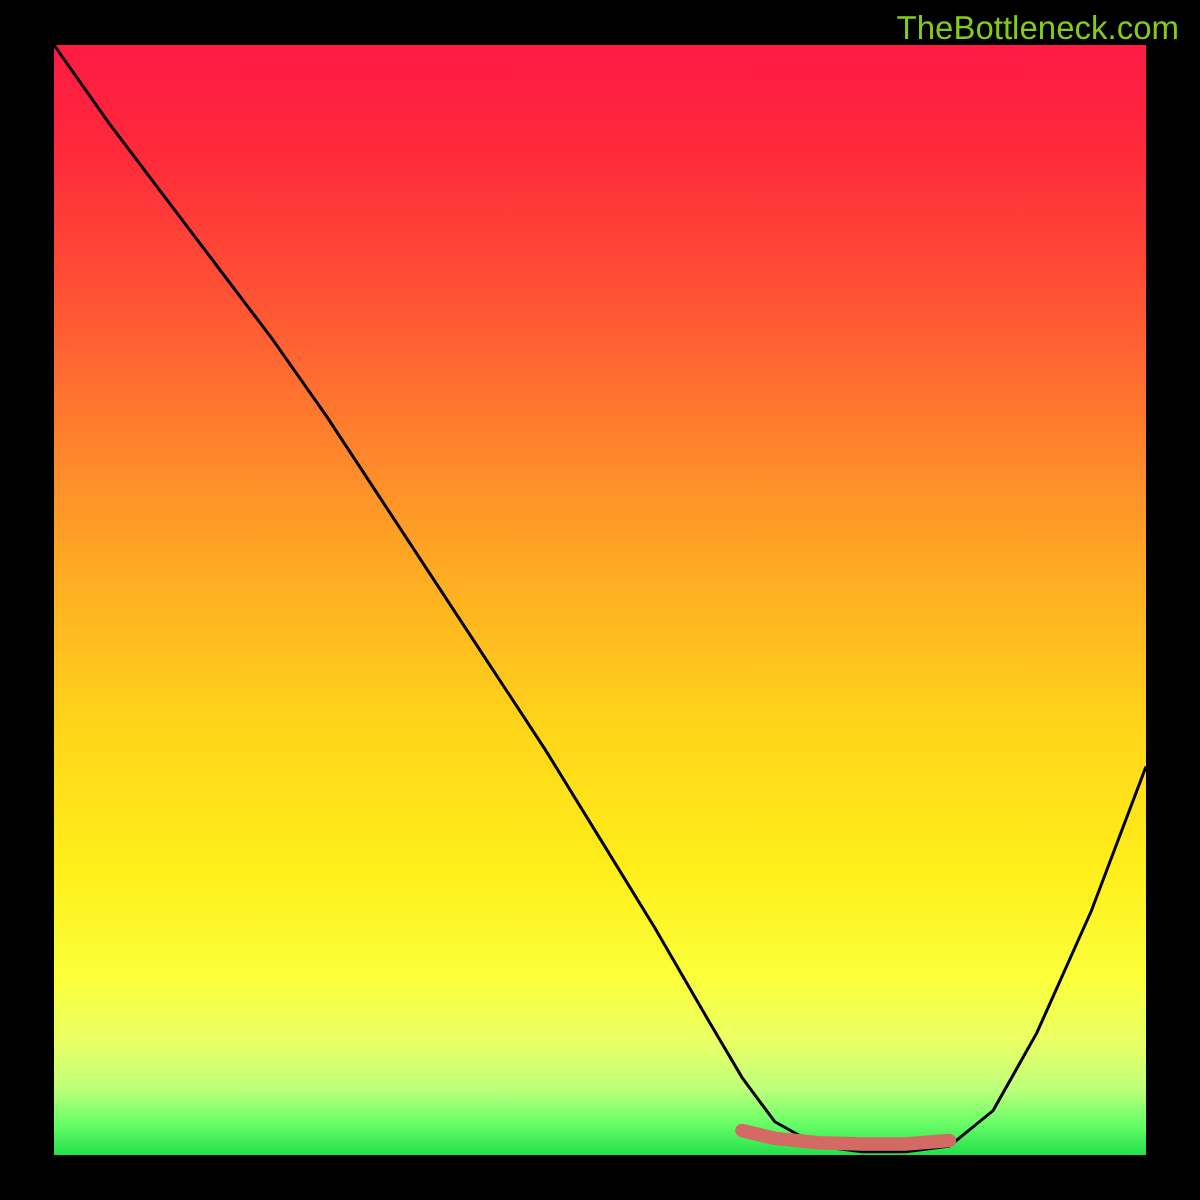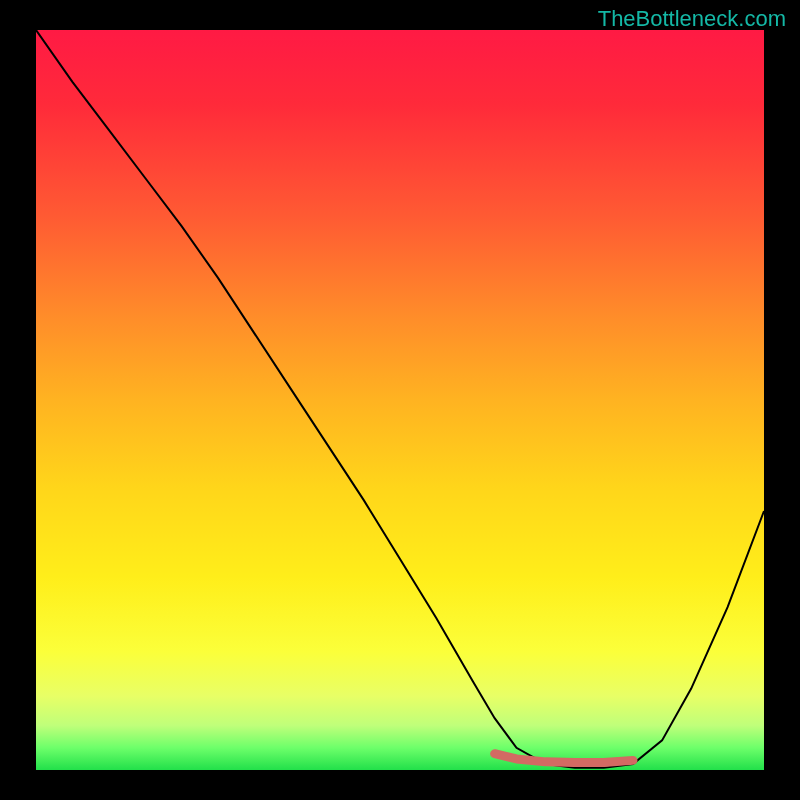--- a/index.html
+++ b/index.html
@@ -7,21 +7,21 @@
     width: 800px;
     height: 800px;
     background: #000;
     position: relative;
     font-family: Arial, sans-serif;
   }
   .watermark {
     position: absolute;
     top: 6px;
     right: 14px;
-    color: #14b8a6;
+    color: #84cc16;
     font-size: 22px;
     z-index: 10;
   }
   .plot {
     position: absolute;
     left: 36px;
     top: 30px;
     width: 728px;
     height: 740px;
   }

